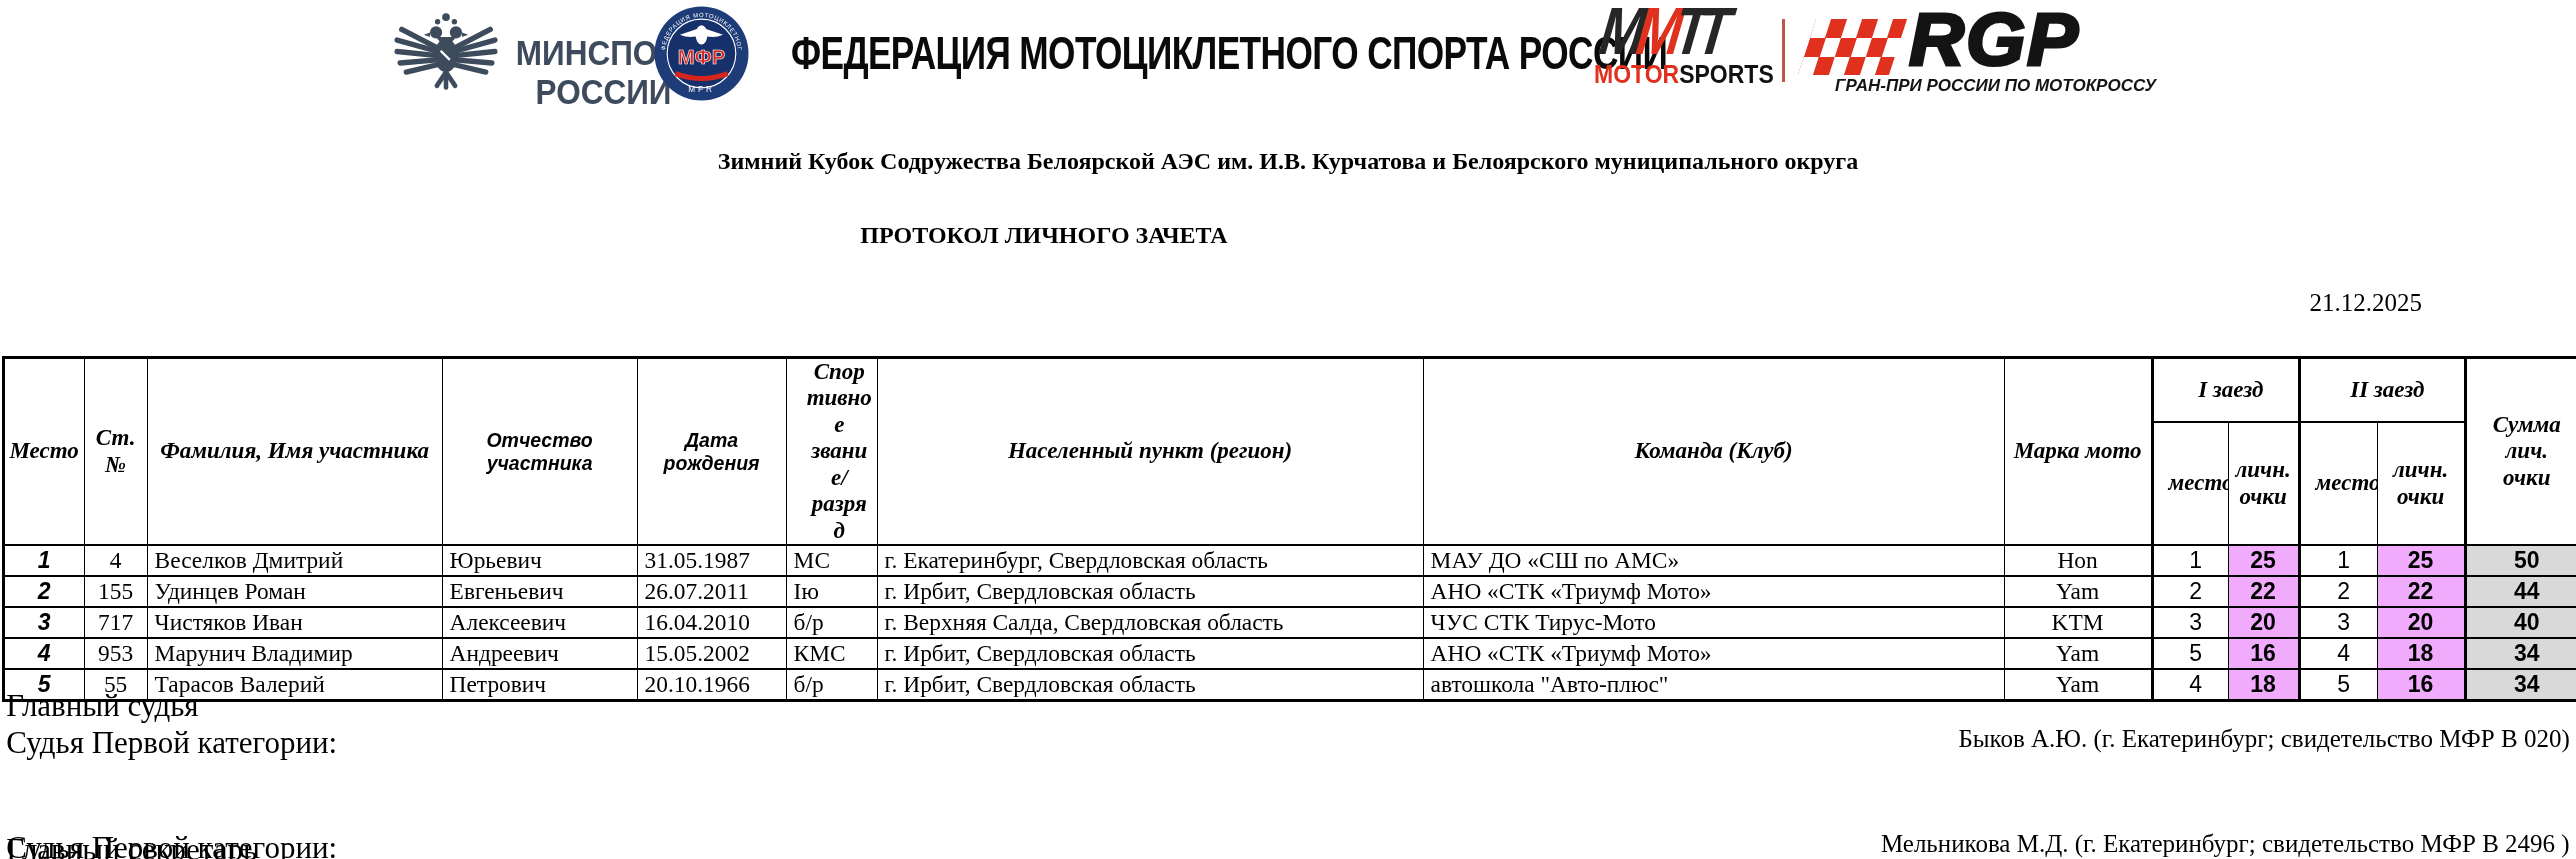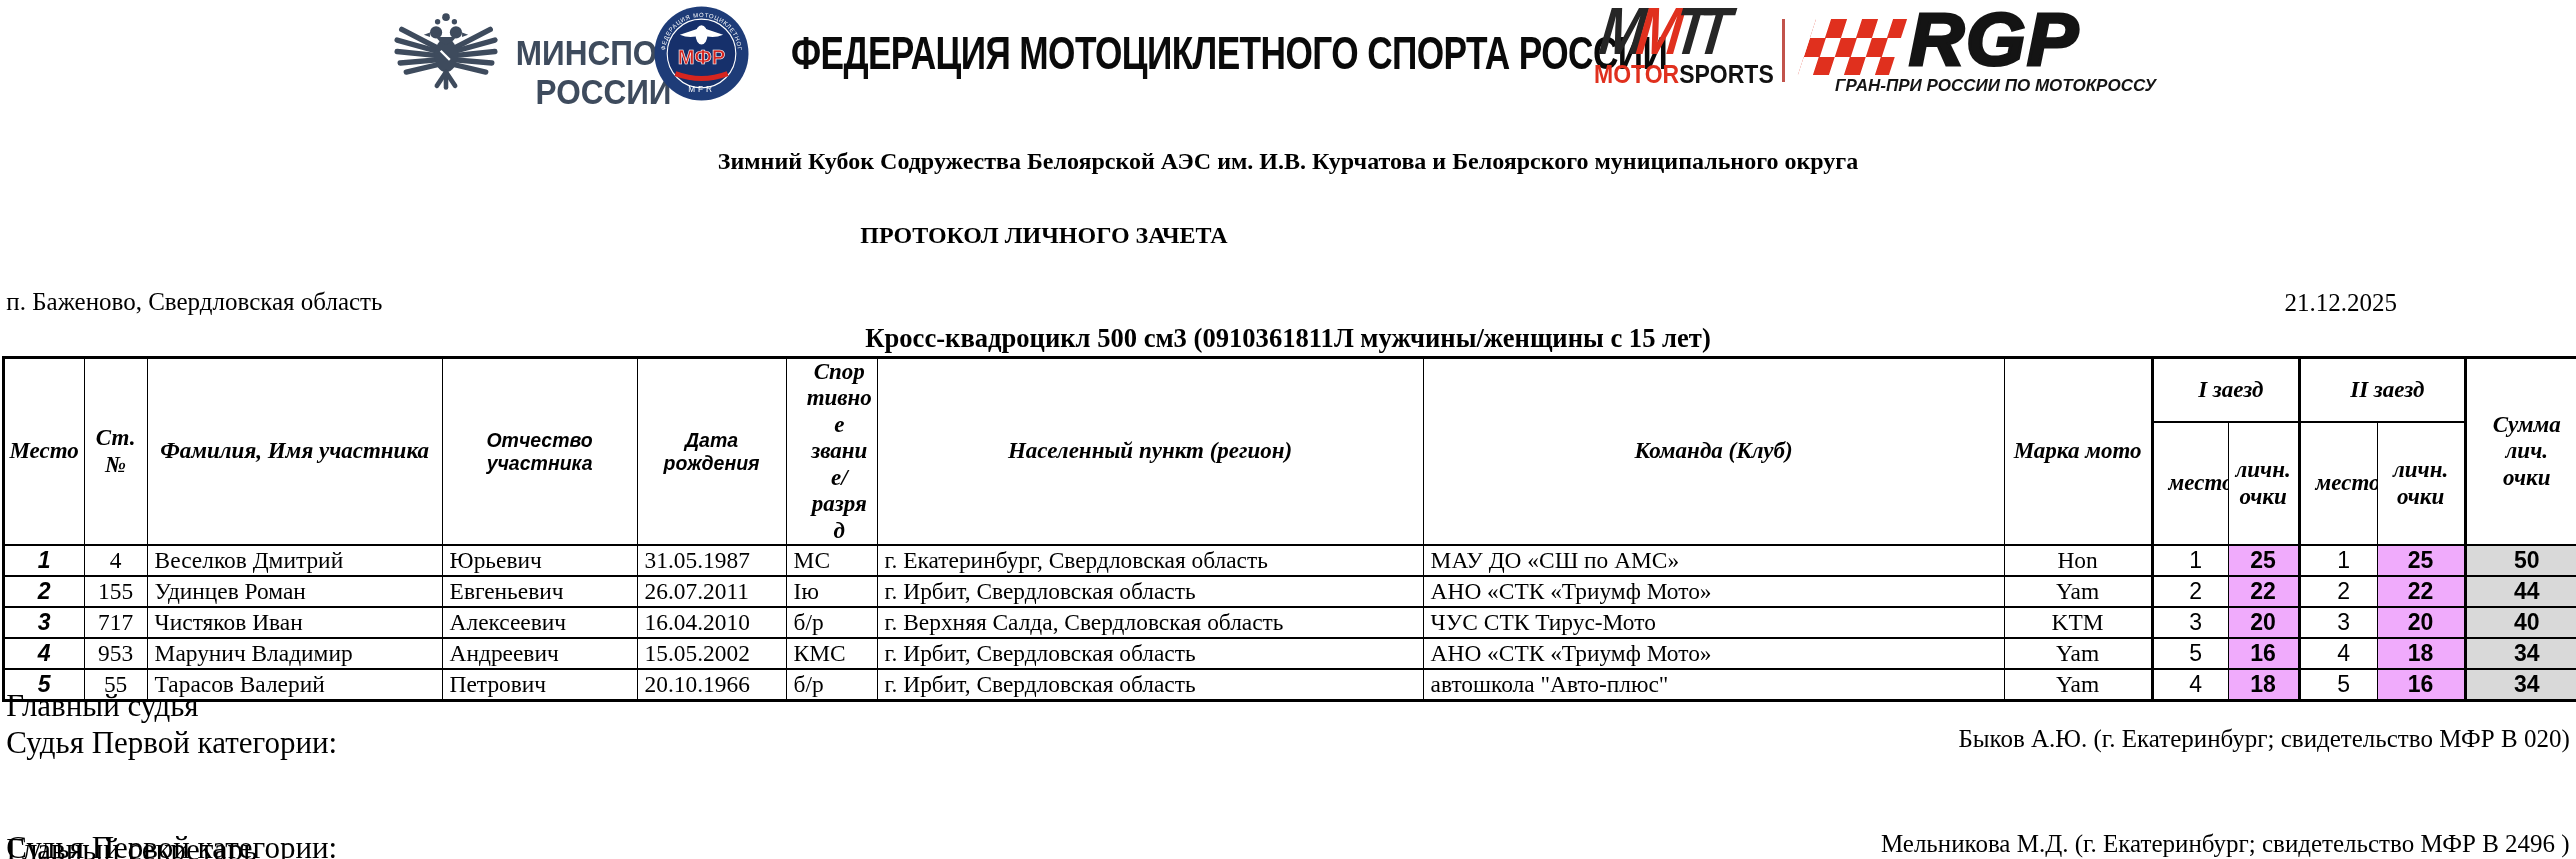--- a/index.html
+++ b/index.html
@@ -34,21 +34,21 @@
      -webkit-text-stroke:3.1px #141414;letter-spacing:1.6px;transform:scaleX(1.02);transform-origin:left top;}
   .rgp-tagline{position:absolute;left:1835px;top:76px;font-family:"Liberation Sans",sans-serif;
      font-weight:bold;font-style:italic;font-size:17px;color:#141414;white-space:nowrap;}
 
   
   .event-title{position:absolute;left:0;top:148px;width:2576px;text-align:center;
      font-weight:bold;font-size:24px;}
   .protocol-title{position:absolute;left:0;top:222px;width:2088px;text-align:center;
      font-weight:bold;font-size:24px;}
   .location{position:absolute;left:6.3px;top:288px;font-size:25px;}
-  .date{position:absolute;right:179px;top:289px;font-size:25px;}
+  .date{position:absolute;right:154px;top:289px;font-size:25px;}
   .category{position:absolute;left:0;top:323px;width:2576px;text-align:center;
      font-weight:bold;font-size:26.6px;}
 
   
   table.results{position:absolute;left:1.6px;top:356px;width:2573px;table-layout:fixed;
      border-collapse:collapse;border:3.9px solid #000;}
   .results th,.results td{border:1.6px solid #000;border-top-width:2.3px;border-bottom-width:2.3px;
      overflow:hidden;padding:0 4.7px;vertical-align:middle;}
   .results thead tr.grp{height:42px;}
   .results thead tr.sub{height:80px;}
@@ -136,23 +136,21 @@
   </div>
 
   <div class="logo-divider"></div>
 
   <div class="rgp-flag"></div>
   <div class="rgp-word">RGP</div>
   <div class="rgp-tagline">ГРАН-ПРИ РОССИИ ПО МОТОКРОССУ</div>
 
   <div class="event-title">Зимний Кубок Содружества Белоярской АЭС им. И.В. Курчатова и Белоярского муниципального округа</div>
   <div class="protocol-title">ПРОТОКОЛ ЛИЧНОГО ЗАЧЕТА</div>
-  <div class="location">п. Баженово, Свердловская область</div>
   <div class="date">21.12.2025</div>
-  <div class="category">Кросс-квадроцикл 500 см3 (0910361811Л мужчины/женщины с 15 лет)</div>
 
   <table class="results">
     <colgroup>
       <col style="width:81px">
         <col style="width:63px">
         <col style="width:295px">
       <col style="width:195px">
         <col style="width:149px">
         <col style="width:91px">
       <col style="width:546px">

